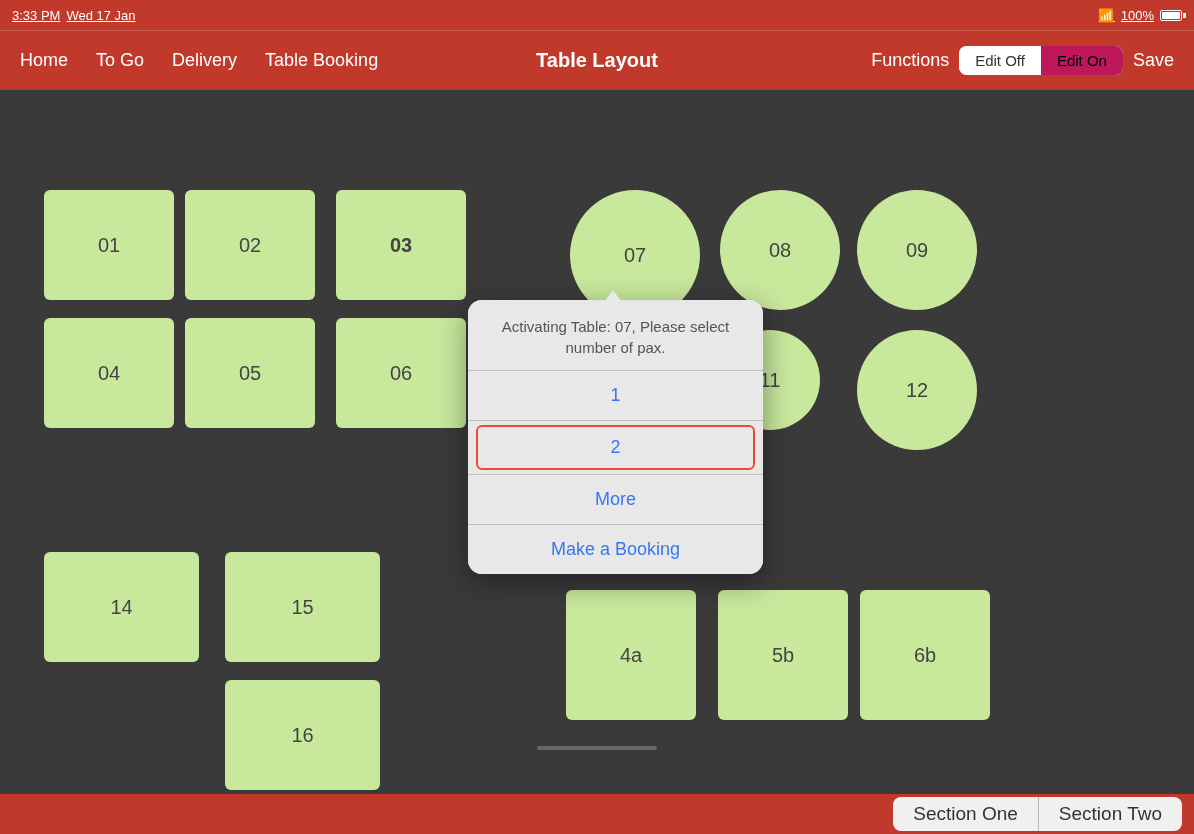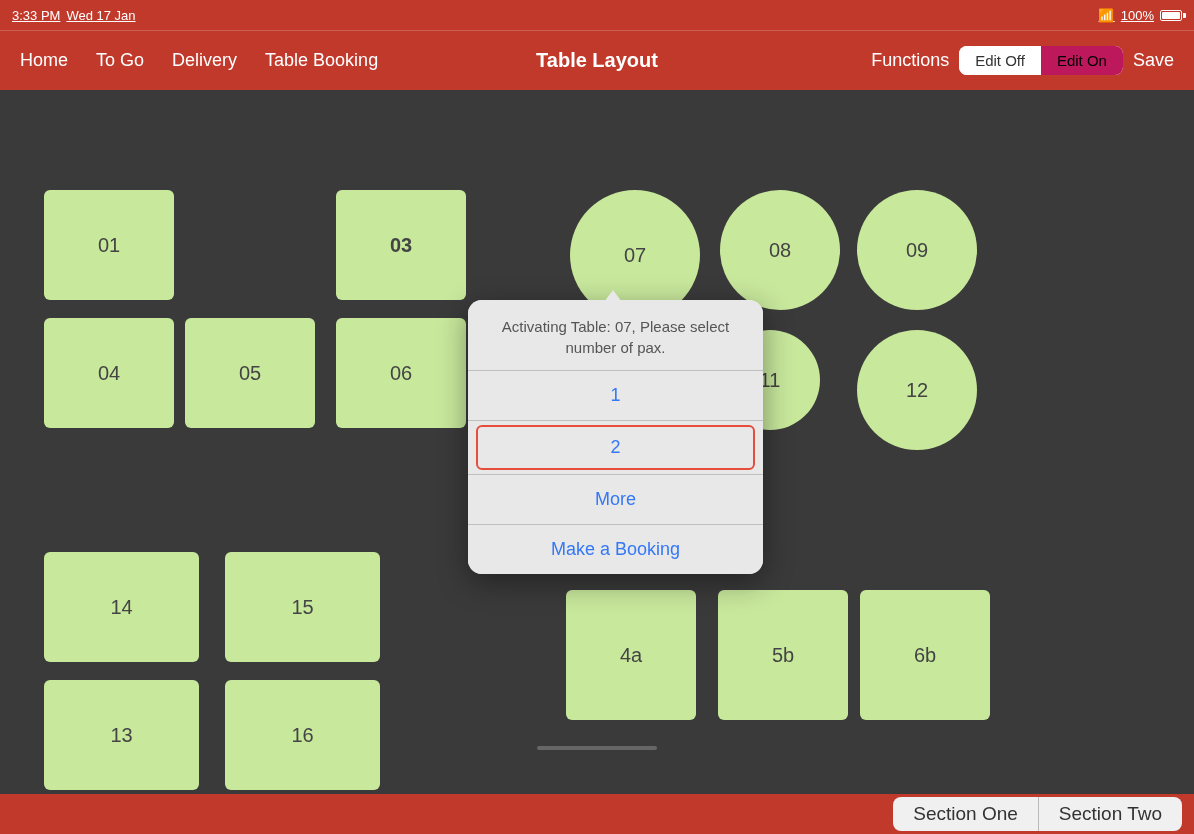--- a/index.html
+++ b/index.html
@@ -283,27 +283,27 @@
       <button class="edit-btn">Edit Off</button>
       <button class="edit-btn active">Edit On</button>
     </div>
     <button class="save-btn">Save</button>
   </div>
 </div>
 
 <div class="main-area" id="main-area">
 
 <div class="table-square" style="left: 44px; top: 100px; width: 130px; height: 110px;">01</div>
+    <div class="table-square" style="left: 185px; top: 100px; width: 130px; height: 110px;">02</div>
     <div class="table-square" style="left: 336px; top: 100px; width: 130px; height: 110px; font-weight: bold;">03</div>
     <div class="table-square" style="left: 44px; top: 228px; width: 130px; height: 110px;">04</div>
     <div class="table-square" style="left: 185px; top: 228px; width: 130px; height: 110px;">05</div>
     <div class="table-square" style="left: 336px; top: 228px; width: 130px; height: 110px;">06</div>
     <div class="table-square" style="left: 44px; top: 462px; width: 155px; height: 110px;">14</div>
     <div class="table-square" style="left: 225px; top: 462px; width: 155px; height: 110px;">15</div>
-    <div class="table-square" style="left: 44px; top: 590px; width: 155px; height: 110px;">13</div>
     <div class="table-square" style="left: 225px; top: 590px; width: 155px; height: 110px;">16</div>
     <div class="table-square" style="left: 566px; top: 500px; width: 130px; height: 130px;">4a</div>
     <div class="table-square" style="left: 718px; top: 500px; width: 130px; height: 130px;">5b</div>
     <div class="table-square" style="left: 860px; top: 500px; width: 130px; height: 130px;">6b</div>
     <div class="table-circle" style="left: 570px; top: 100px; width: 130px; height: 130px;">07</div>
     <div class="table-circle" style="left: 720px; top: 100px; width: 120px; height: 120px;">08</div>
     <div class="table-circle" style="left: 857px; top: 100px; width: 120px; height: 120px;">09</div>
     <div class="table-circle" style="left: 720px; top: 240px; width: 100px; height: 100px;">11</div>
     <div class="table-circle" style="left: 857px; top: 240px; width: 120px; height: 120px;">12</div>
     <div class="popup-arrow"></div>

